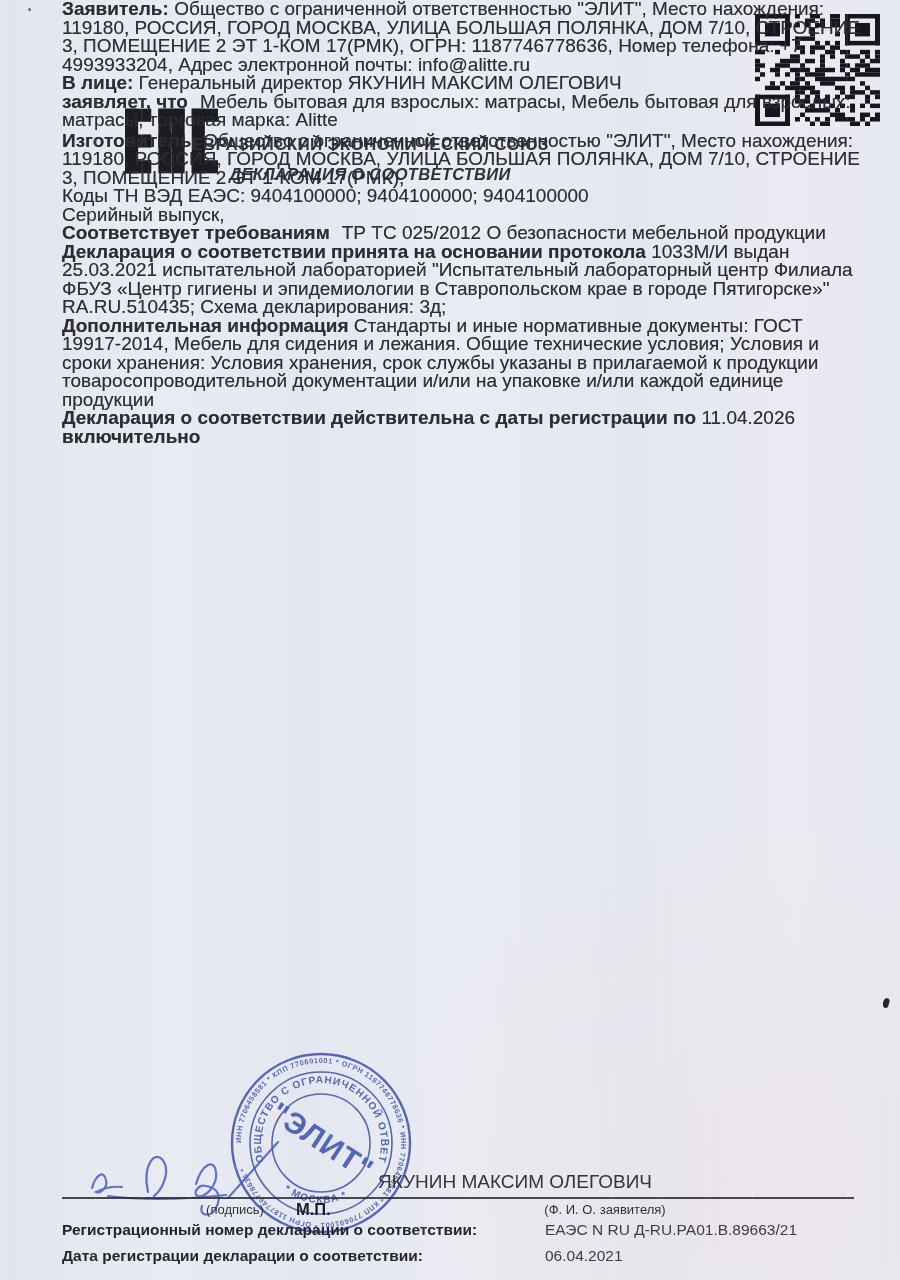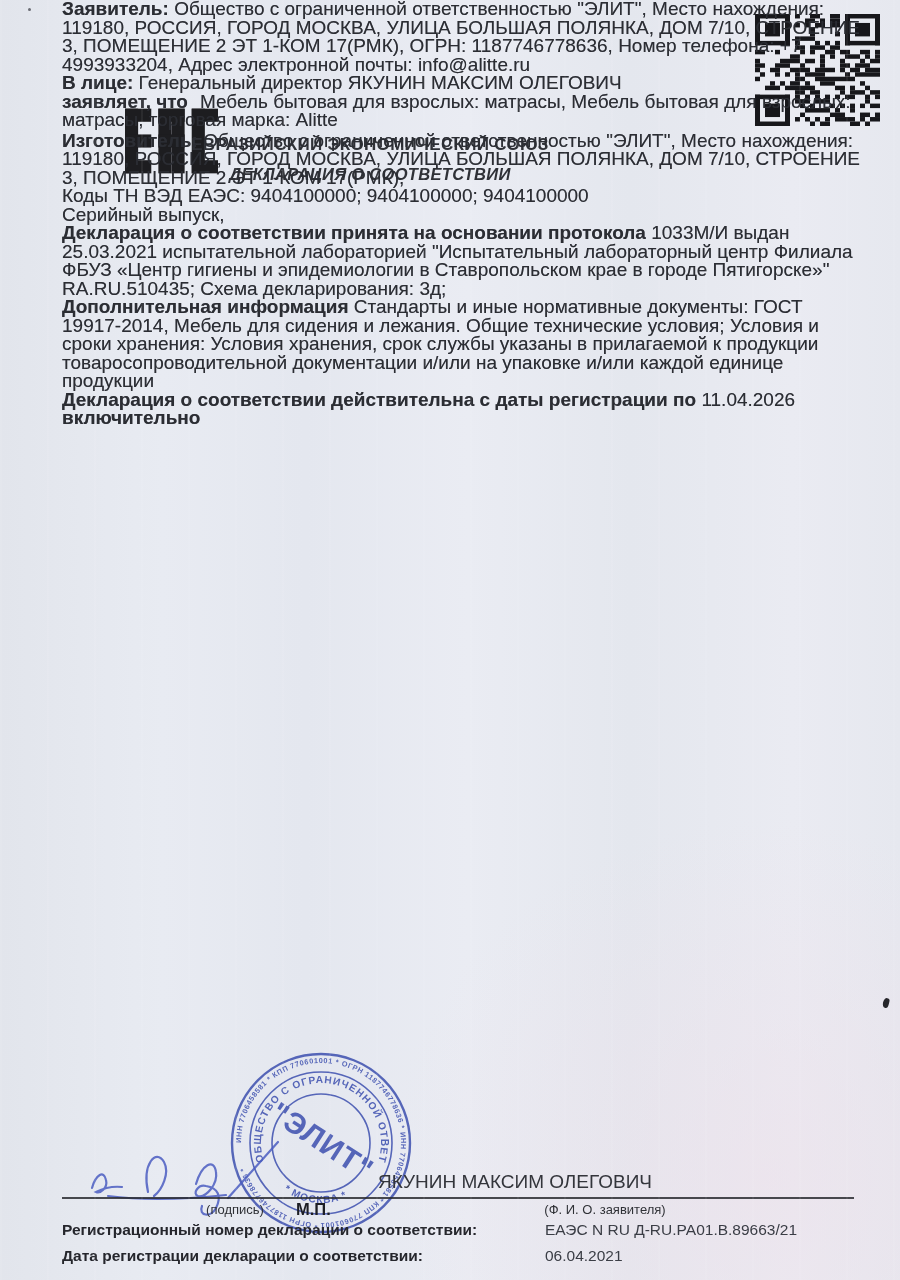--- a/index.html
+++ b/index.html
@@ -310,20 +310,21 @@
 
   <div class="content">
     <p class="m-applicant"><span class="b">Заявитель:</span> <span>Общество с ограниченной ответственностью "ЭЛИТ", Место нахождения: 119180, РОССИЯ, ГОРОД МОСКВА, УЛИЦА БОЛЬШАЯ ПОЛЯНКА, ДОМ 7/10, СТРОЕНИЕ 3, ПОМЕЩЕНИЕ 2 ЭТ 1-КОМ 17(РМК), ОГРН: 1187746778636, Номер телефона: +7 4993933204, Адрес электронной почты: info@alitte.ru</span></p>
     <p class="m-person"><span class="b">В лице:</span> <span>Генеральный директор ЯКУНИН МАКСИМ ОЛЕГОВИЧ</span></p>
     <p class="m-declares"><span class="b gap12">заявляет, что</span><span>Мебель бытовая для взрослых: матрасы, Мебель бытовая для взрослых: матрасы, торговая марка: Alitte</span></p>
     <div class="m-manu">
       <p><span class="b">Изготовитель:</span> <span>Общество с ограниченной ответственностью "ЭЛИТ", Место нахождения: 119180, РОССИЯ, ГОРОД МОСКВА, УЛИЦА БОЛЬШАЯ ПОЛЯНКА, ДОМ 7/10, СТРОЕНИЕ 3, ПОМЕЩЕНИЕ 2 ЭТ 1-КОМ 17(РМК),</span></p>
       <p>Коды ТН ВЭД ЕАЭС: 9404100000; 9404100000; 9404100000</p>
       <p>Серийный выпуск,</p>
     </div>
+    <p class="m-conforms"><span class="b gap12">Соответствует требованиям</span><span>ТР ТС 025/2012 О безопасности мебельной продукции</span></p>
     <p class="m-protocol"><span class="b">Декларация о соответствии принята на основании протокола</span> <span>1033М/И выдан 25.03.2021 испытательной лабораторией "Испытательный лабораторный центр Филиала ФБУЗ «Центр гигиены и эпидемиологии в Ставропольском крае в городе Пятигорске»" RA.RU.510435; Схема декларирования: 3д;</span></p>
     <p class="m-additional"><span class="b">Дополнительная информация</span> <span>Стандарты и иные нормативные документы: ГОСТ 19917-2014, Мебель для сидения и лежания. Общие технические условия; Условия и сроки хранения: Условия хранения, срок службы указаны в прилагаемой к продукции товаросопроводительной документации и/или на упаковке и/или каждой единице продукции</span></p>
     <p class="m-valid"><span class="b">Декларация о соответствии действительна с даты регистрации по</span> <span>11.04.2026</span><br><span class="b">включительно</span></p>
   </div>
 
   <svg class="stamp" width="190" height="190" viewBox="0 0 190 190">
     <defs>
       <path id="rimCircle" d="M15,95 A80,80 0 1 1 175,95 A80,80 0 1 1 15,95"></path>
       <path id="ringTop" d="M38.6,115.5 A60,60 0 1 1 151.4,115.5"></path>
       <path id="ringBottom" d="M49,133.6 A60,60 0 0 0 141,133.6"></path>

